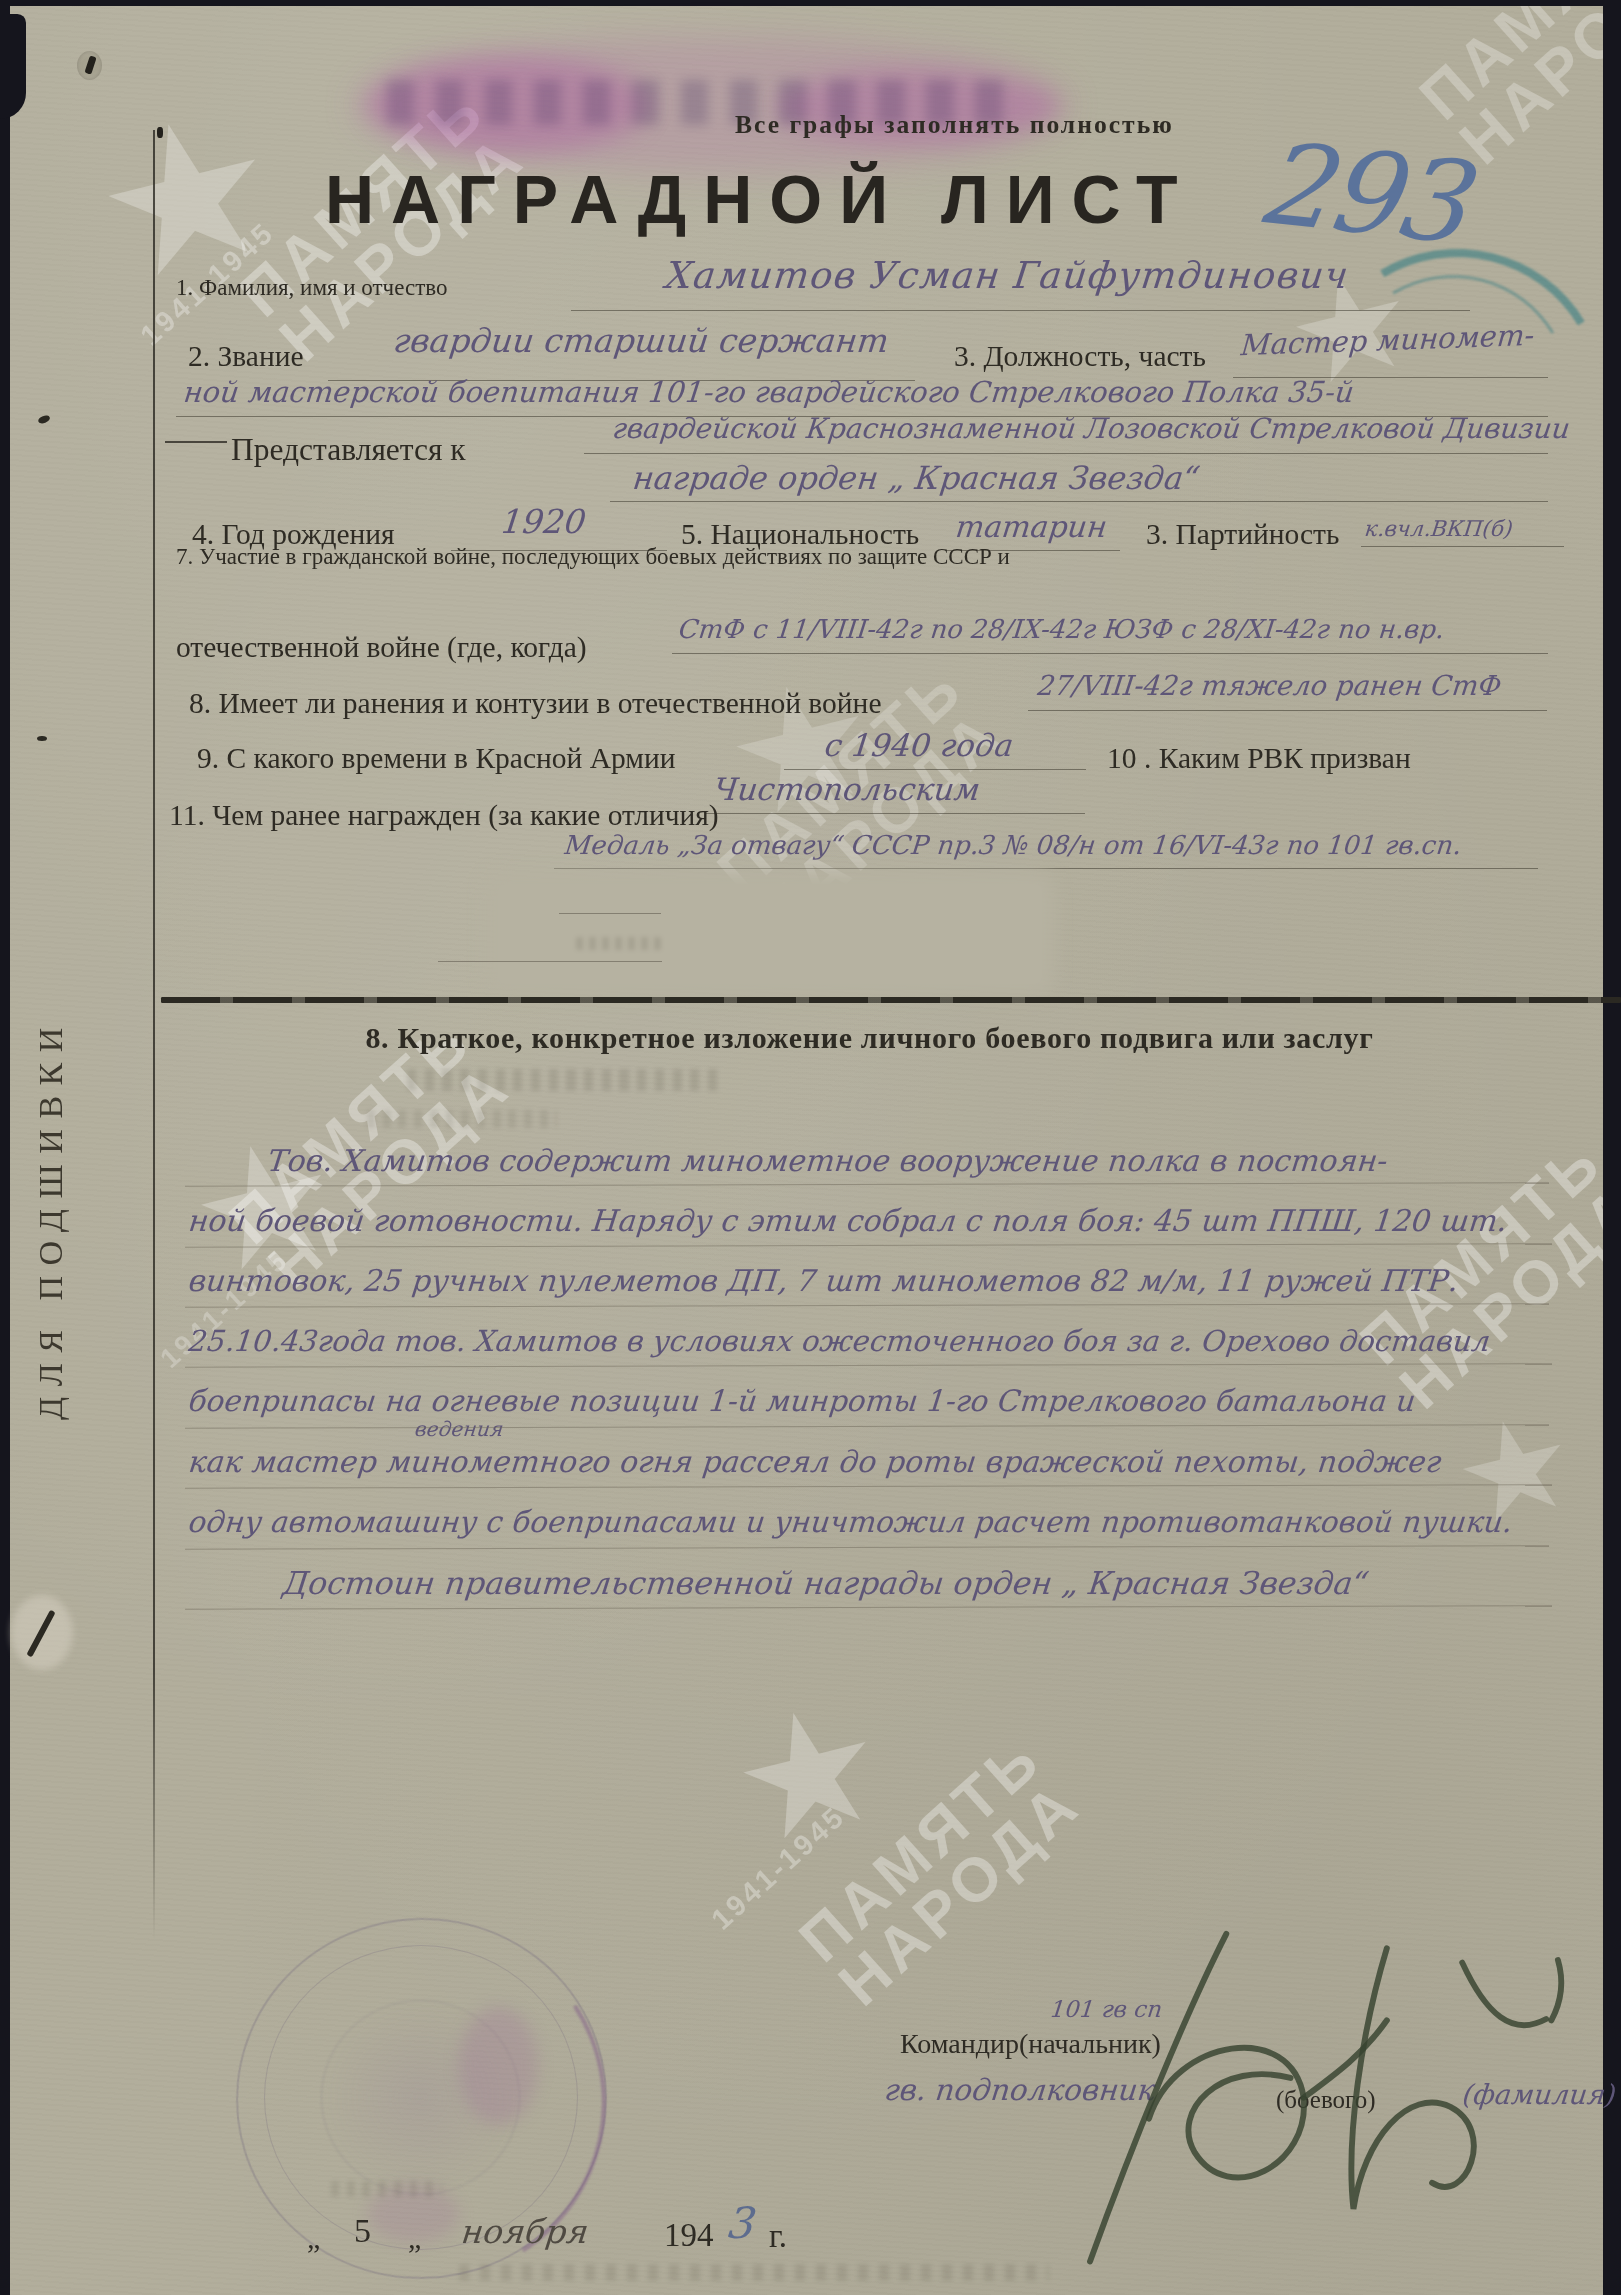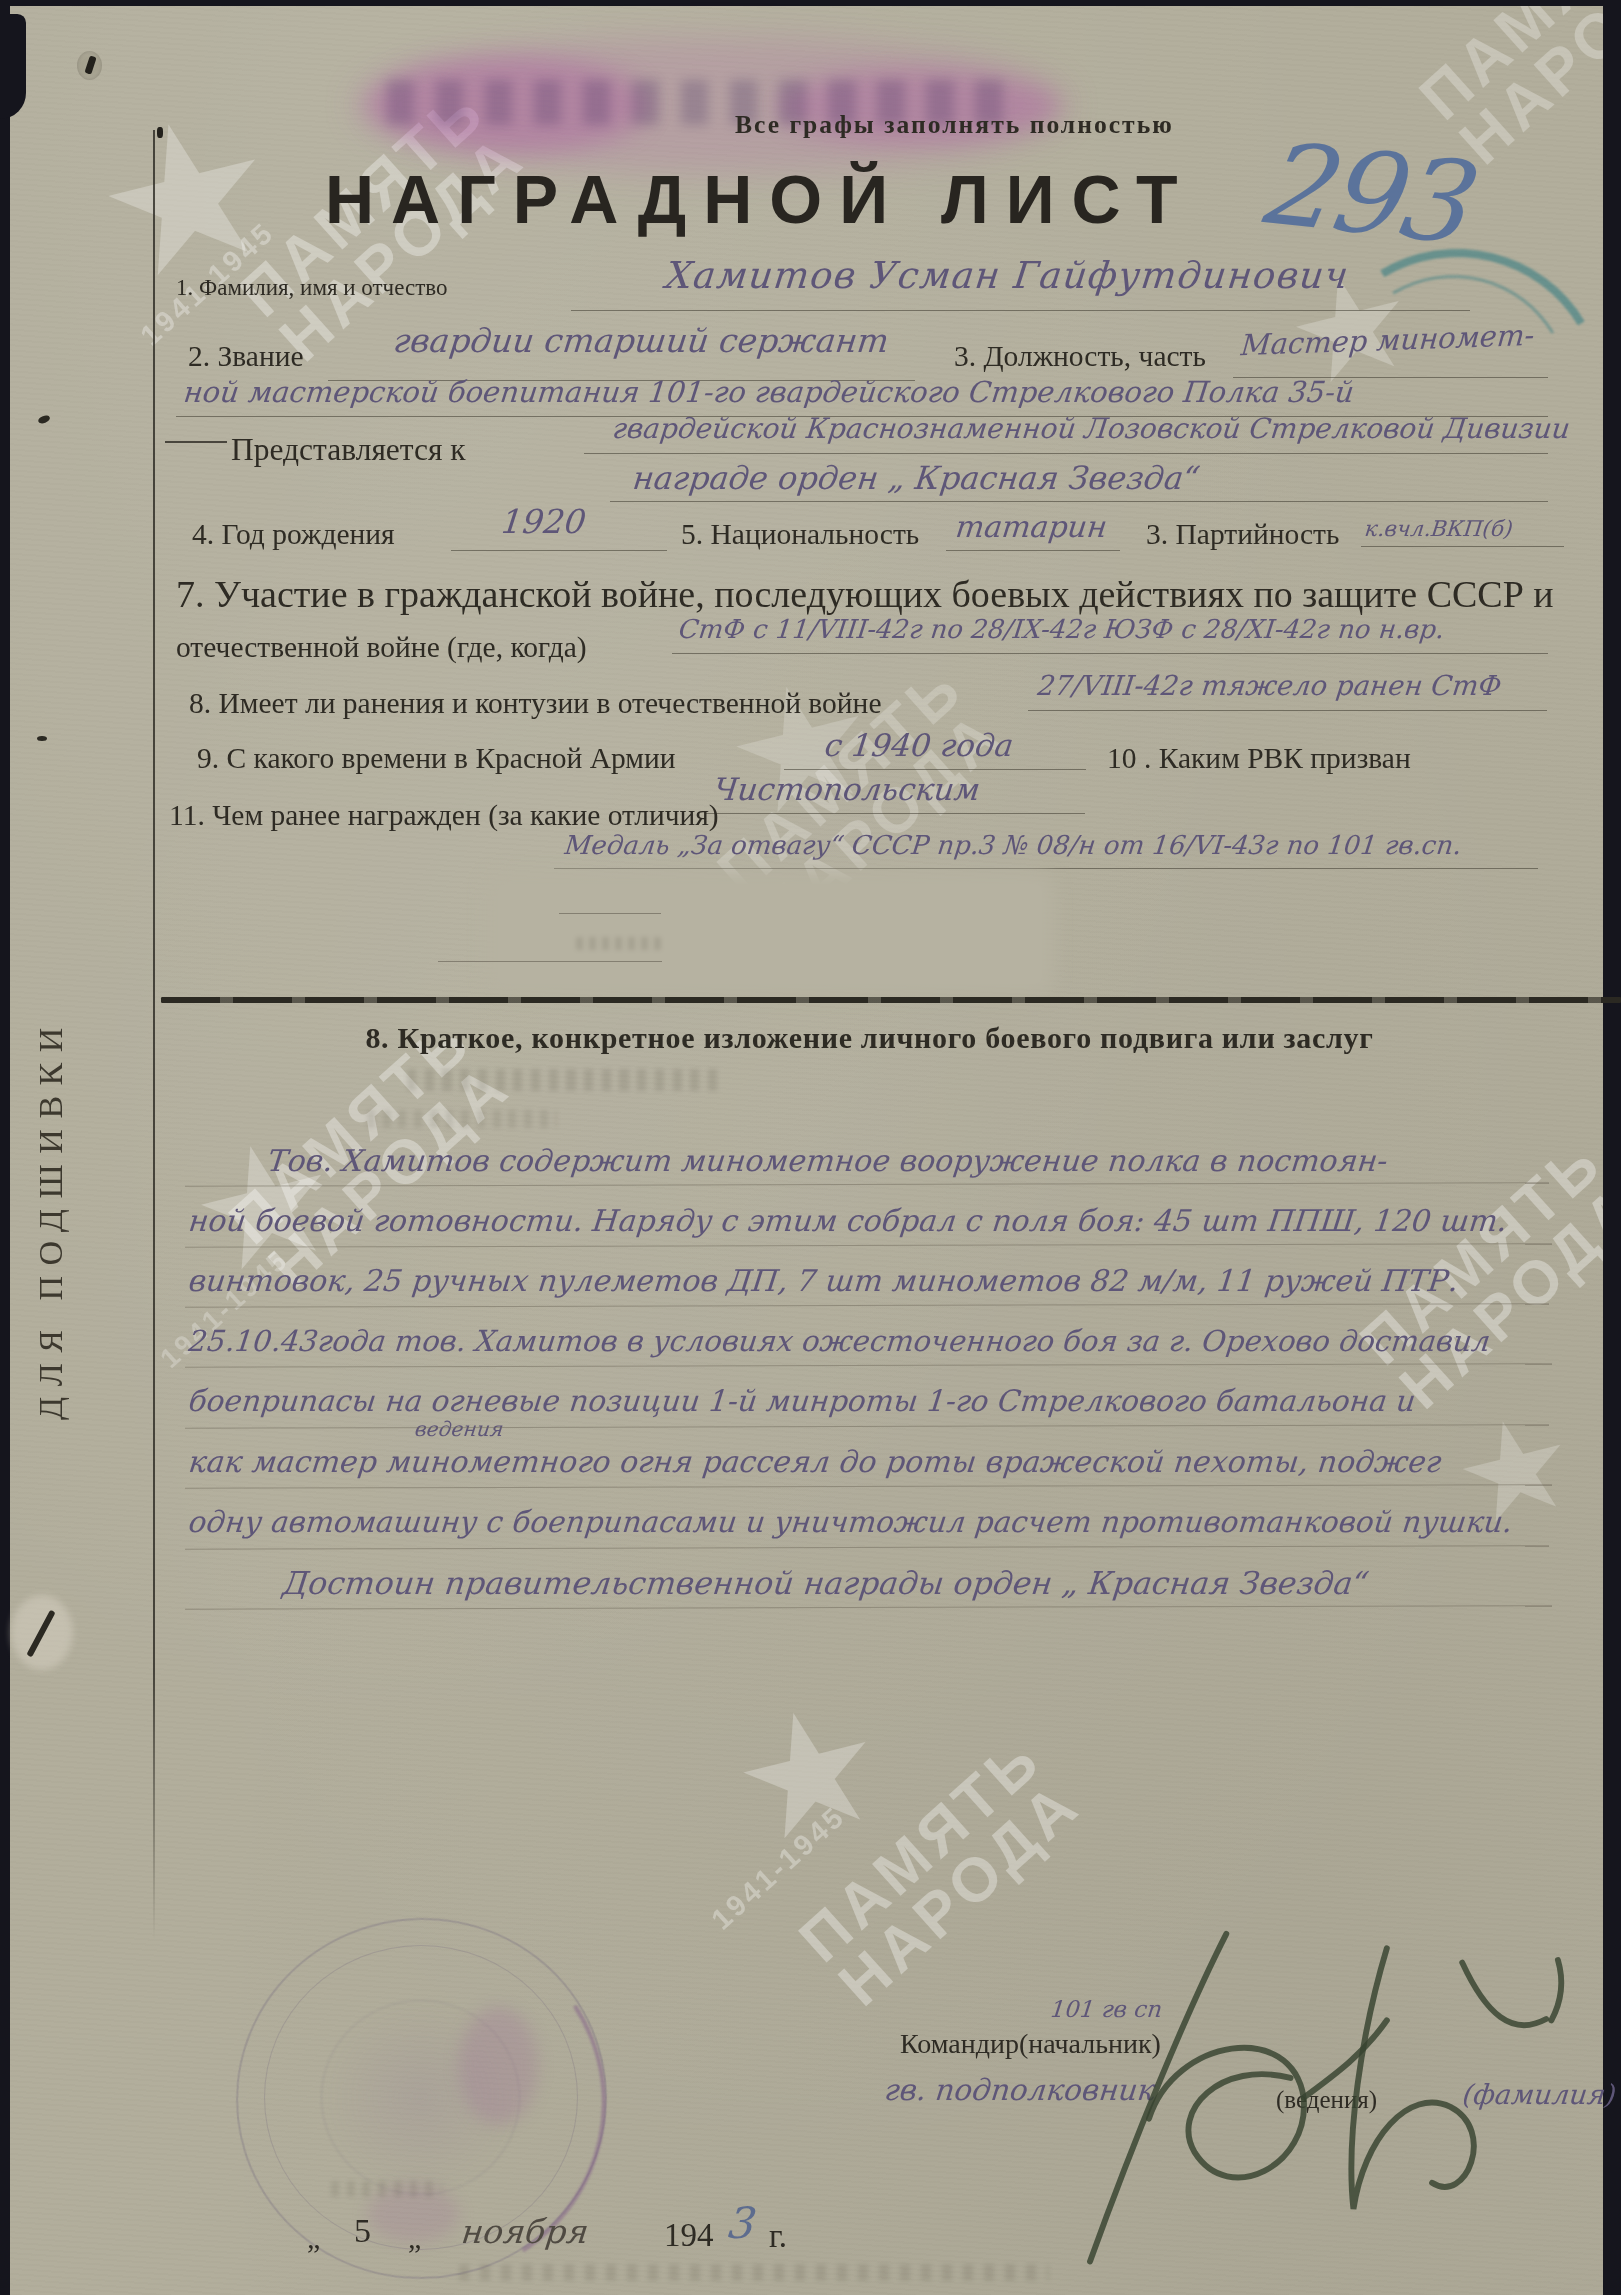--- a/index.html
+++ b/index.html
@@ -117,21 +117,21 @@
   <div class="t" style="left:192px;top:518px;font-size:29.5px;">4. Год рождения</div>
   <div class="hw" style="left:502px;top:502px;font-size:33px;">1920</div>
   <div class="rule" style="left:451px;top:550px;width:216px;"></div>
   <div class="t" style="left:681px;top:518px;font-size:29.5px;">5. Национальность</div>
   <div class="hw" style="left:956px;top:509px;font-size:30px;">татарин</div>
   <div class="rule" style="left:946px;top:550px;width:174px;"></div>
   <div class="t" style="left:1146px;top:518px;font-size:29.5px;">3. Партийность</div>
   <div class="hw" style="left:1365px;top:516px;font-size:21.6px;">к.вчл.ВКП(б)</div>
   <div class="rule" style="left:1361px;top:546px;width:203px;"></div>
 
-  <div class="t" style="left:176px;top:572px;font-size:38px;">7. Участие в гражданской войне, последующих боевых действиях  по  защите СССР и</div>
+  <div class="t" style="left:176px;top:544px;font-size:23px;">7. Участие в гражданской войне, последующих боевых действиях  по  защите СССР и</div>
   <div class="t" style="left:176px;top:631px;font-size:29.5px;">отечественной войне (где, когда)</div>
   <div class="hw" style="left:679px;top:614px;font-size:26px;">СтФ с 11/VIII-42г по 28/IX-42г  ЮЗФ с 28/XI-42г по н.вр.</div>
   <div class="rule" style="left:672px;top:653px;width:876px;"></div>
 
   <div class="t" style="left:189px;top:687px;font-size:29.5px;">8. Имеет ли ранения и контузии в отечественной войне</div>
   <div class="hw" style="left:1038px;top:669px;font-size:27.5px;">27/VIII-42г тяжело ранен СтФ</div>
   <div class="rule" style="left:1028px;top:710px;width:519px;"></div>
 
   <div class="t" style="left:197px;top:742px;font-size:29.5px;">9. С какого времени в Красной Армии</div>
   <div class="hw" style="left:825px;top:727px;font-size:31px;">с 1940 года</div>
@@ -185,21 +185,21 @@
   <div class="t" style="left:354px;top:2212px;font-size:34px;">5</div>
   <div class="t" style="left:408px;top:2221px;font-size:30px;">„</div>
   <div class="hw" style="left:462px;top:2212px;font-size:33px;color:#4f4a42;">ноября</div>
   <div class="t" style="left:664px;top:2217px;font-size:33px;">194</div>
   <div class="hw" style="left:729px;top:2198px;font-size:43px;color:rgba(72,92,140,.8);">3</div>
   <div class="t" style="left:769px;top:2218px;font-size:33px;">г.</div>
 
   <div class="hw" style="left:1051px;top:1996px;font-size:23px;">101 гв сп</div>
   <div class="t" style="left:900px;top:2028px;font-size:28px;">Командир(начальник)</div>
   <div class="hw" style="left:885px;top:2073px;font-size:29.5px;">гв. подполковник</div>
-  <div class="t" style="left:1276px;top:2086px;font-size:25px;">(ведения)</div>
+  <div class="t" style="left:1276px;top:2086px;font-size:25px;">(боевого)</div>
   <div class="hw" style="left:1463px;top:2078px;font-size:27.5px;">(фамилия)</div>
 
   <svg class="abs" style="left:1010px;top:1922px;" width="603" height="367" viewBox="0 0 920 560">
     <g fill="none" stroke="rgba(55,67,47,.82)" stroke-width="9" stroke-linecap="round">
       <path d="M330,18 C268,140 190,330 122,518"></path>
       <path d="M212,300 C252,176 430,150 448,268 C458,372 334,434 282,352 C244,288 322,210 428,238"></path>
       <path d="M575,40 C536,170 512,330 524,438 C540,330 608,252 672,282 C742,318 696,432 644,398"></path>
       <path d="M690,62 C726,140 766,176 818,148"></path>
       <path d="M836,58 C846,92 840,124 826,150"></path>
       <path d="M448,268 C500,230 540,200 575,150"></path>

